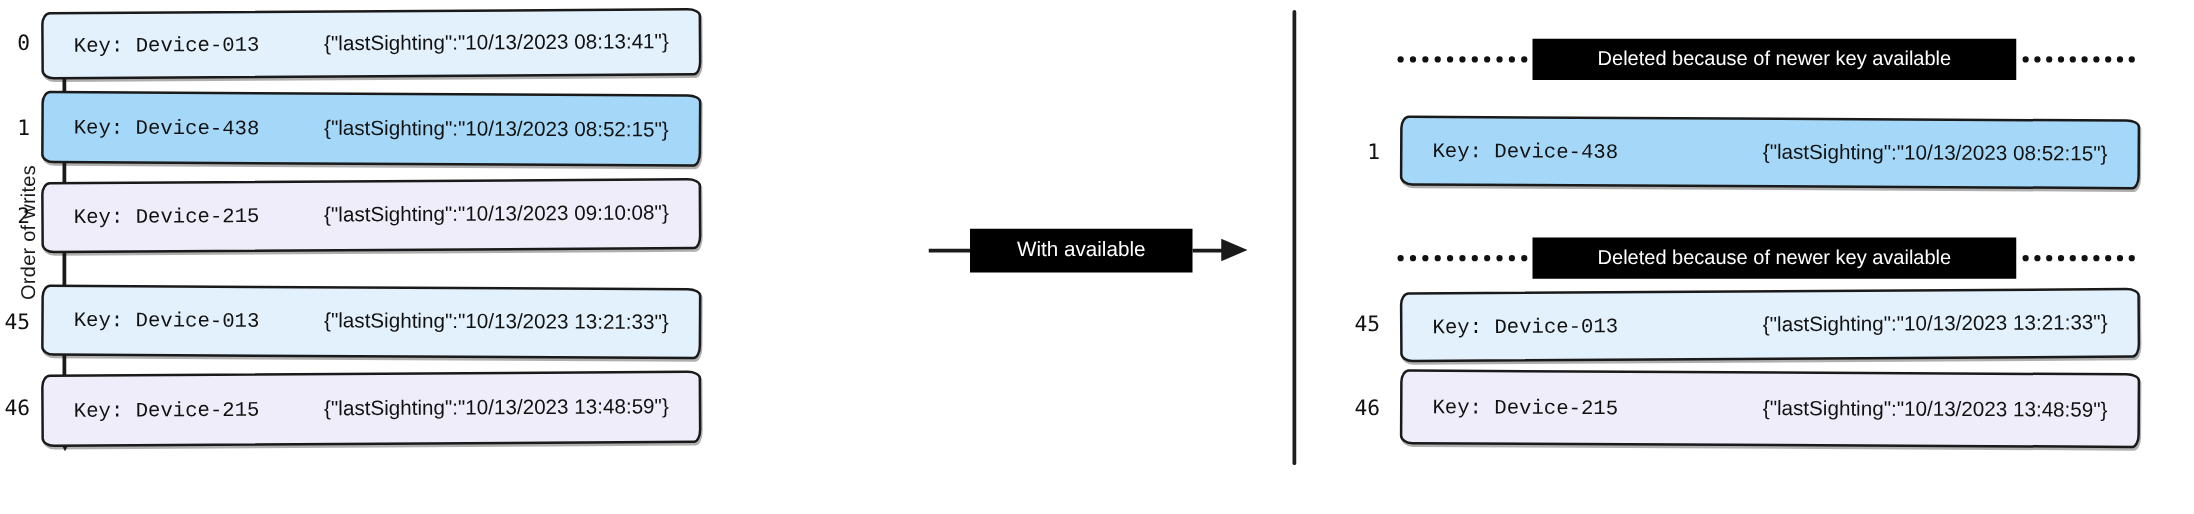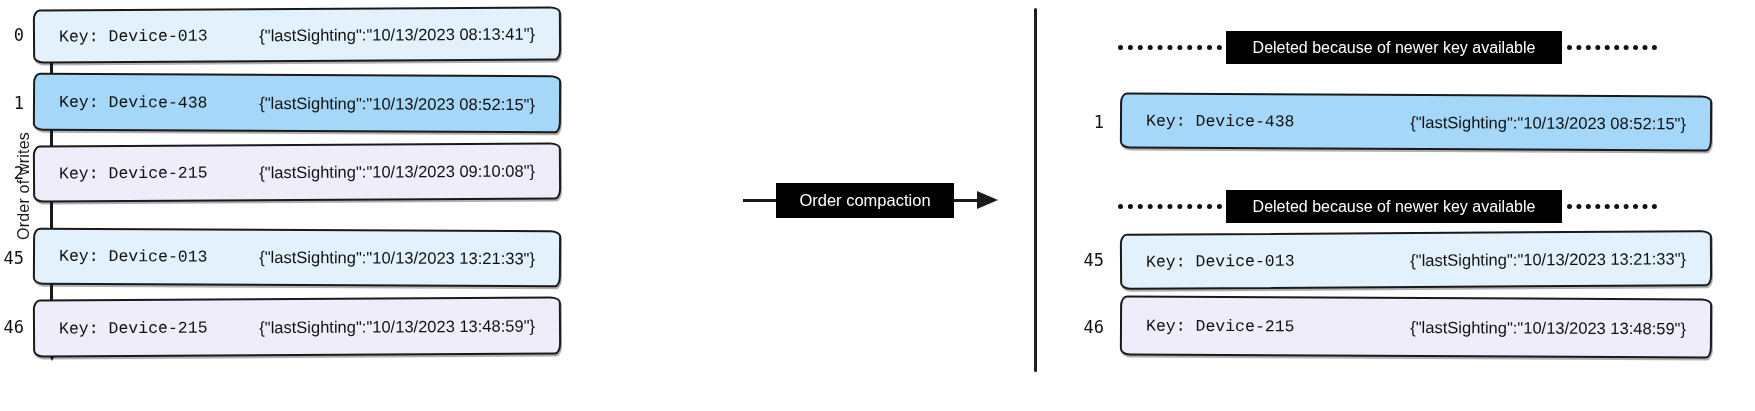--- a/index.html
+++ b/index.html
@@ -102,21 +102,21 @@
     display:flex; align-items:center;
   }
   .dots {
     flex:none; height:0;
     border-top:5px dotted #111;
   }
   .dots-left  { width:104px; margin-right:4px; }
   .dots-right { width:90px;  margin-left:5px; }
   .deleted-box {
     flex:none;
-    width:336px; height:33px;
+    width:387px; height:33px;
     background:#000000; color:#ffffff;
     display:flex; align-items:center; justify-content:center;
     font-size:16px; white-space:nowrap;
   }
 </style>
 </head>
 <body>
 
 <div class="canvas">
 
@@ -158,21 +158,21 @@
 
   <div class="rec-row l-row" style="top:298px;">
     <div class="rec-num">46</div>
     <div class="rec-box tilt-a" style="height: 58px; background: rgb(240, 237, 250);">
       <span class="rec-key">Key: Device-215</span>
       <span class="rec-val">{"lastSighting":"10/13/2023 13:48:59"}</span>
     </div>
   </div>
 
   <div class="conn-line-left"></div>
-  <div class="conn-box">Order compaction</div>
+  <div class="conn-box">With available</div>
   <div class="conn-line-right"></div>
   <div class="conn-arrowhead"></div>
 
   <div class="right-divider"></div>
 
   <div class="deleted-row" style="top:31px;">
     <div class="dots dots-left"></div>
     <div class="deleted-box">Deleted because of newer key available</div>
     <div class="dots dots-right"></div>
   </div>

